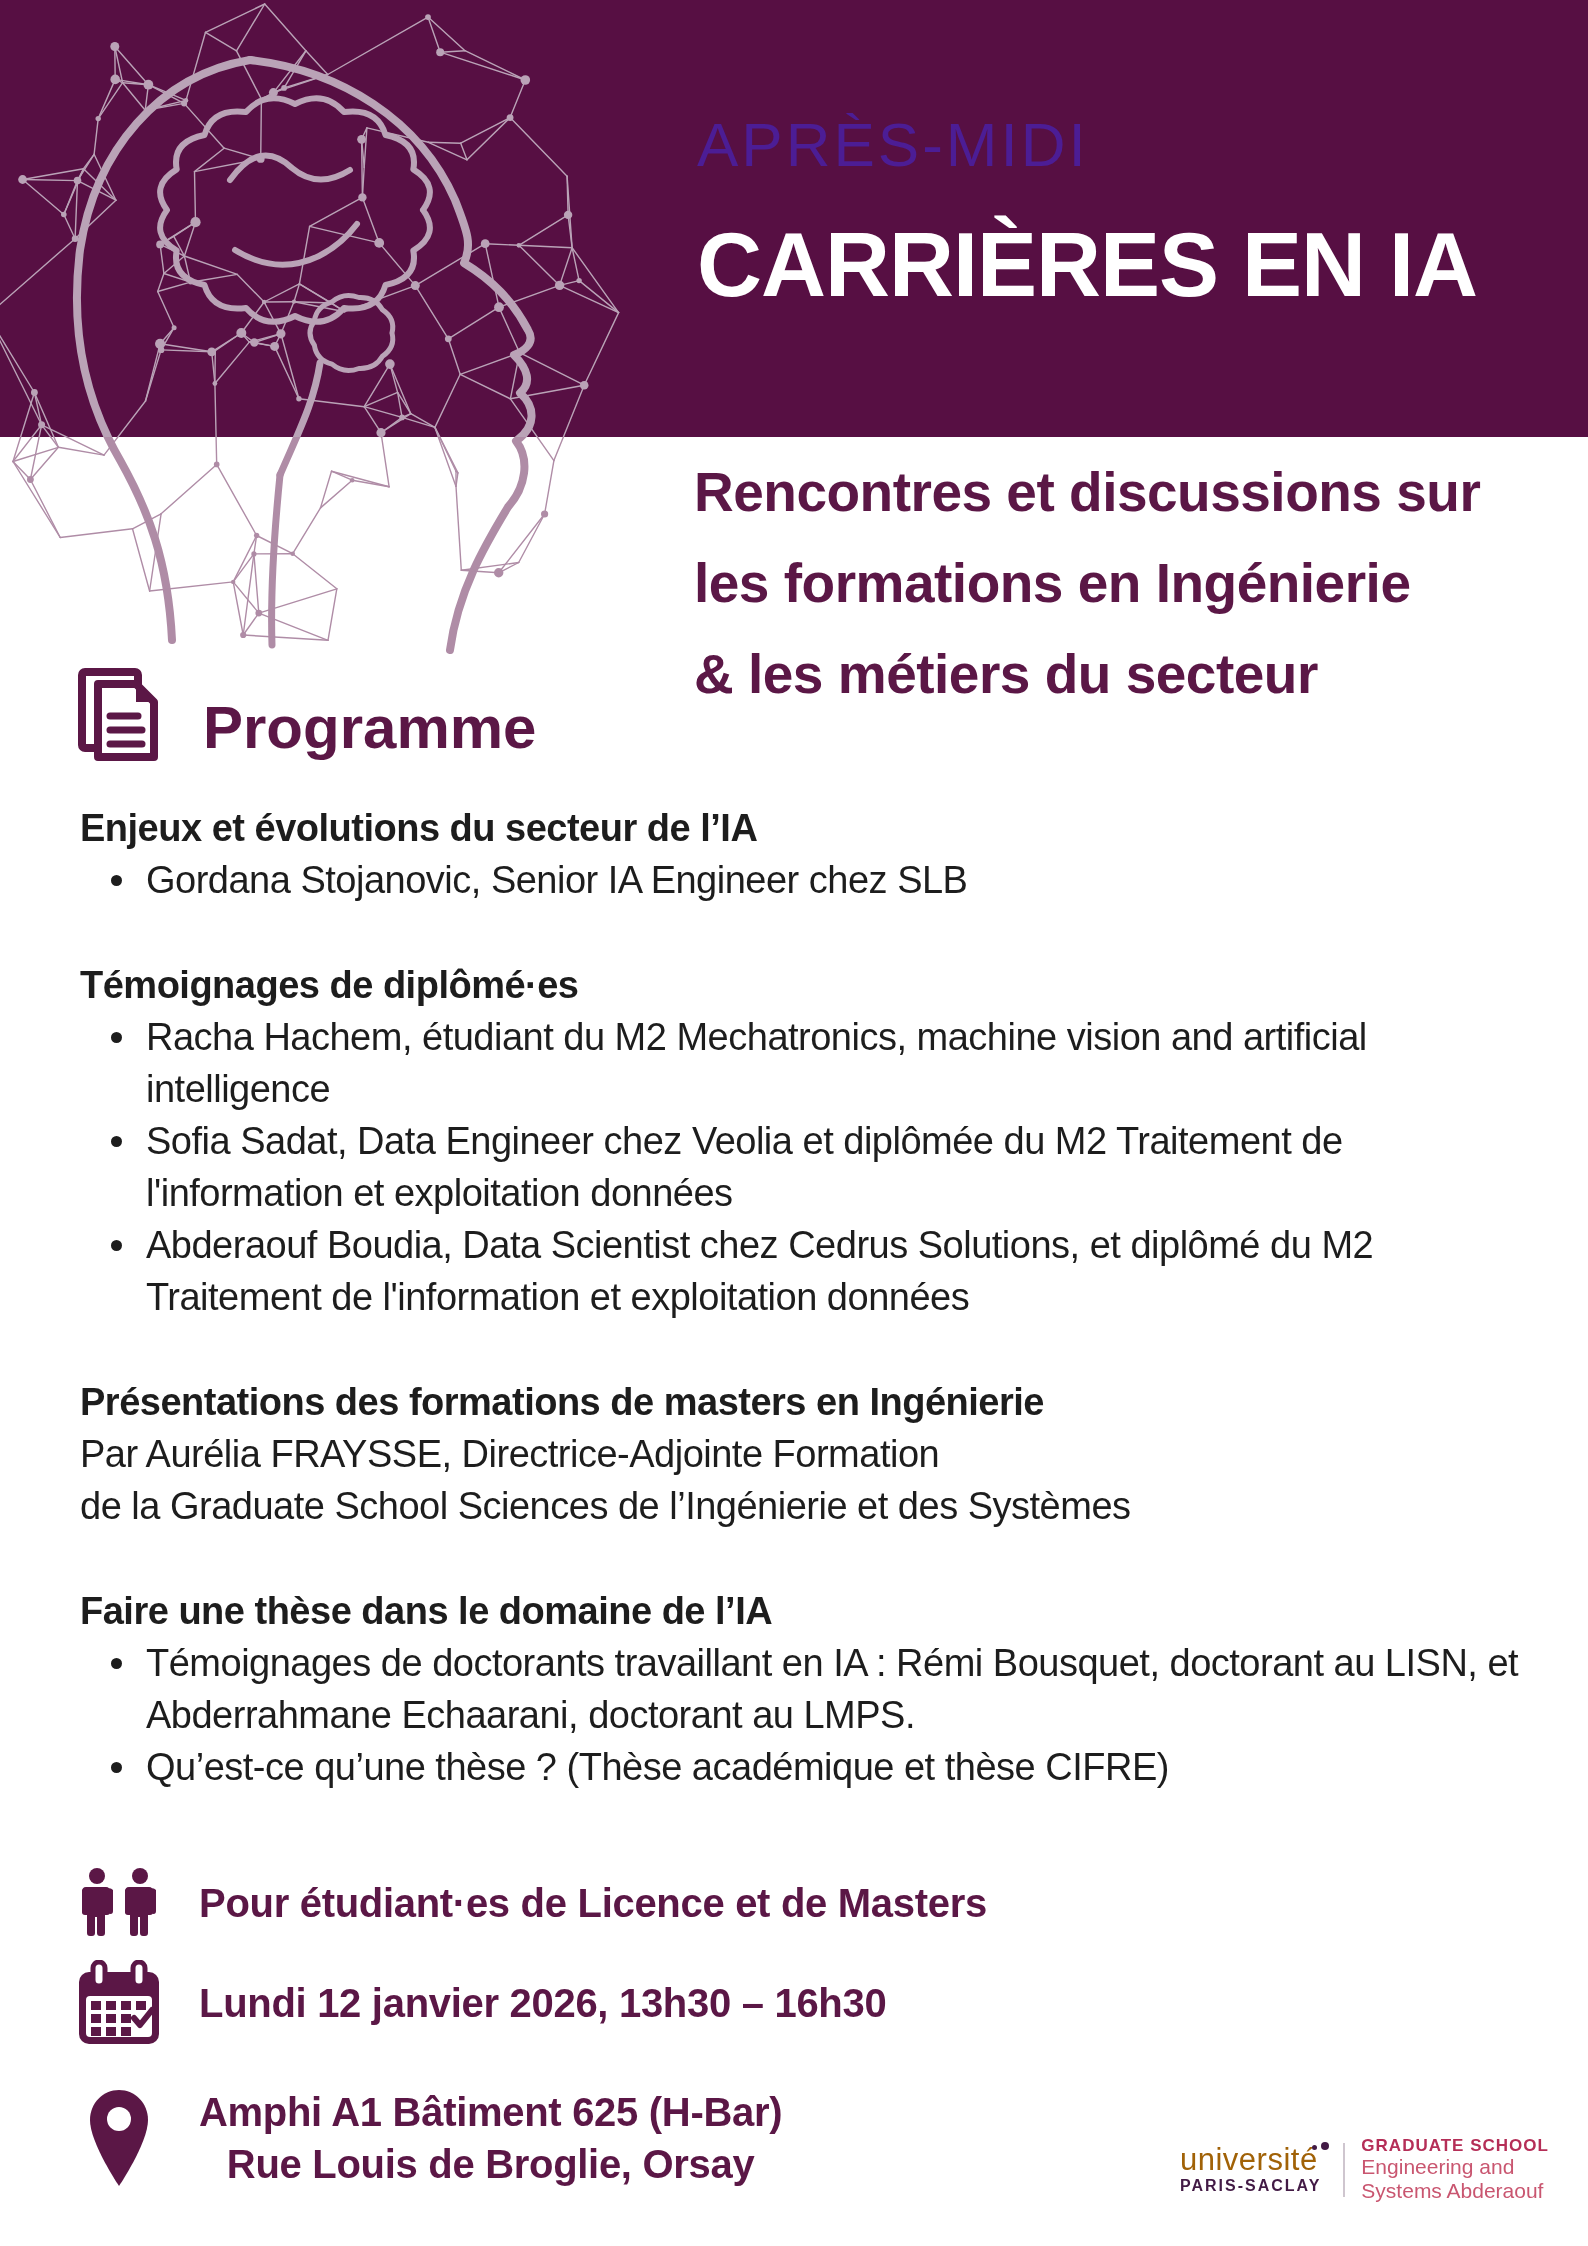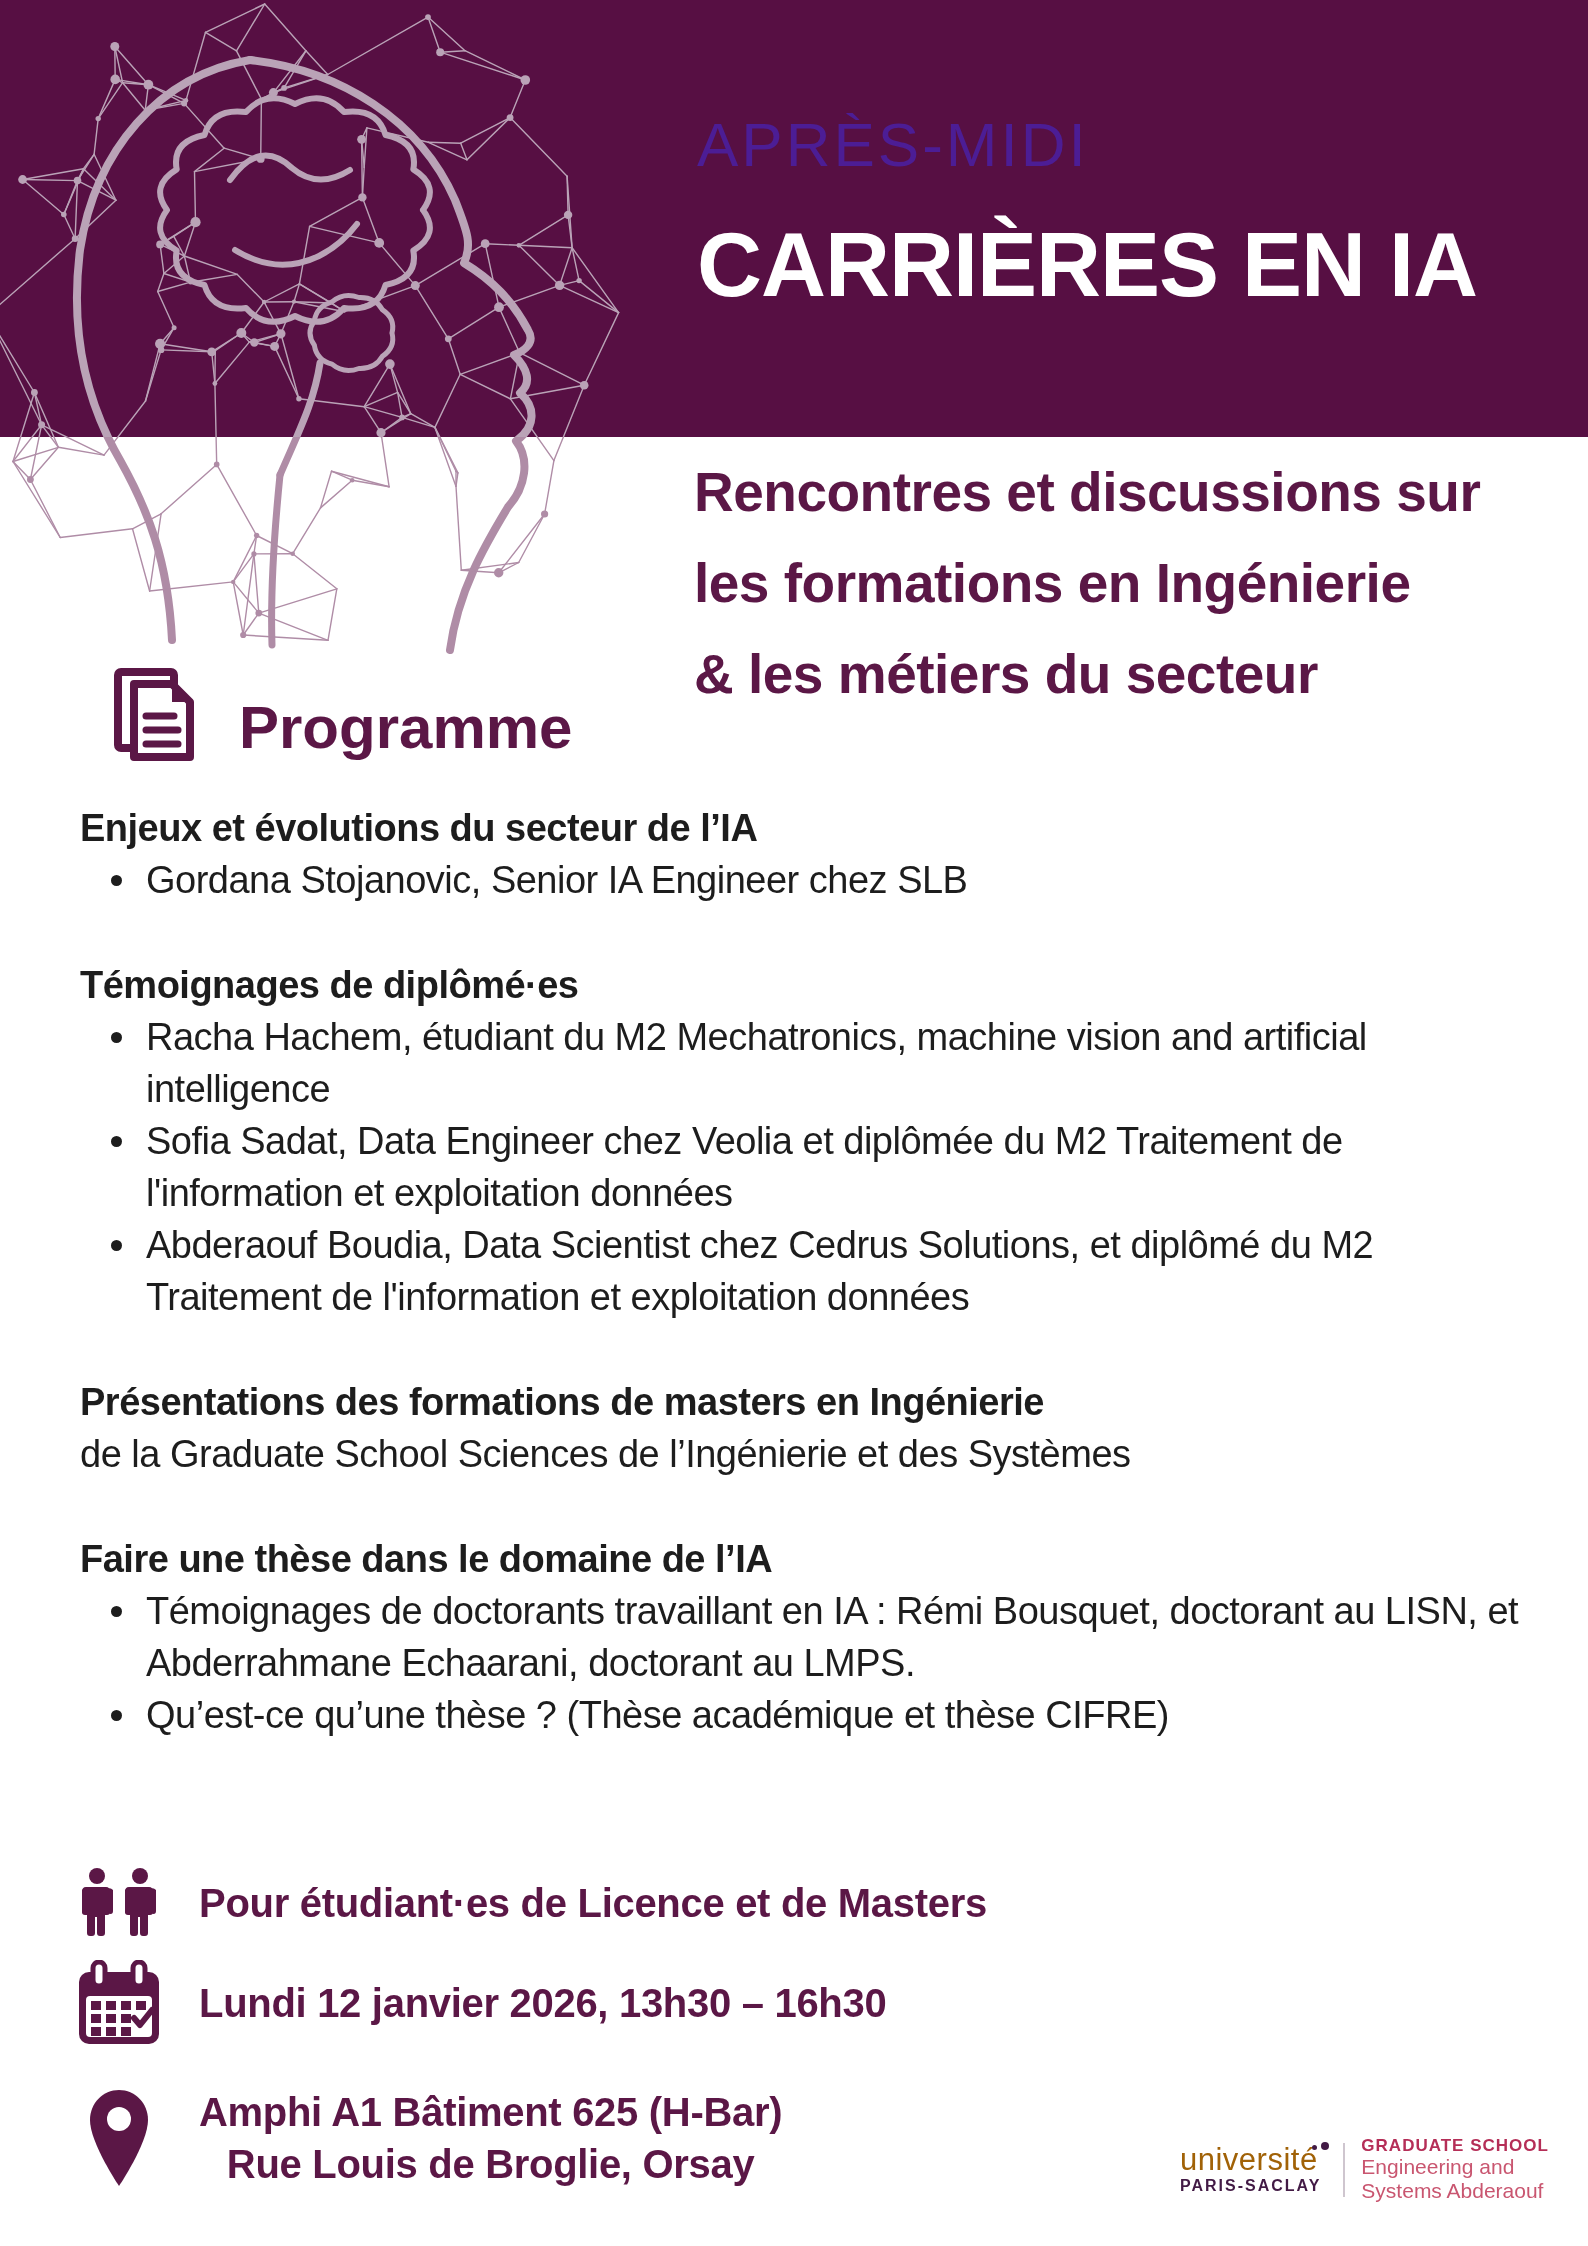--- a/index.html
+++ b/index.html
@@ -20,21 +20,21 @@
   .big-title{
     position:absolute;left:697px;top:219px;color:#ffffff;
     font-size:90px;font-weight:700;letter-spacing:-1px;line-height:92px;white-space:nowrap;
   }
   .subtitle{
     position:absolute;left:694px;top:447px;color:#5b1746;
     font-size:55px;font-weight:700;line-height:91px;letter-spacing:-0.5px;white-space:nowrap;
   }
 
   
-  .prog-row{position:absolute;left:78px;top:664px;width:700px;height:104px;margin-left:36px;}
+  .prog-row{position:absolute;left:78px;top:664px;width:700px;height:104px;}
   .prog-icon{position:absolute;left:0;top:4px;width:84px;height:97px;}
   .prog-title{
     position:absolute;left:125px;top:34px;color:#5b1746;
     font-size:60px;font-weight:700;line-height:60px;white-space:nowrap;
   }
 
   
   .prog-body{
     position:absolute;left:80px;top:786px;width:1462px;color:#1d1d1d;
     font-size:38px;line-height:52px;letter-spacing:-0.5px;margin-top:16px;
@@ -429,20 +429,21 @@
       <section>
         <h3>Témoignages de diplômé·es</h3>
         <ul>
           <li>Racha Hachem, étudiant du M2 Mechatronics, machine vision and artificial intelligence</li>
           <li>Sofia Sadat, Data Engineer chez Veolia et diplômée du M2 Traitement de l'information et exploitation données</li>
           <li>Abderaouf Boudia, Data Scientist chez Cedrus Solutions, et diplômé du M2 Traitement de l'information et exploitation données</li>
         </ul>
       </section>
       <section>
         <h3>Présentations des formations de masters en Ingénierie</h3>
+        <p>Par Aurélia FRAYSSE, Directrice-Adjointe Formation</p>
         <p>de la Graduate School Sciences de l’Ingénierie et des Systèmes</p>
       </section>
       <section>
         <h3>Faire une thèse dans le domaine de l’IA</h3>
         <ul>
           <li>Témoignages de doctorants travaillant en IA : Rémi Bousquet, doctorant au LISN, et Abderrahmane Echaarani, doctorant au LMPS.</li>
           <li>Qu’est-ce qu’une thèse ? (Thèse académique et thèse CIFRE)</li>
         </ul>
       </section>
     </div>

